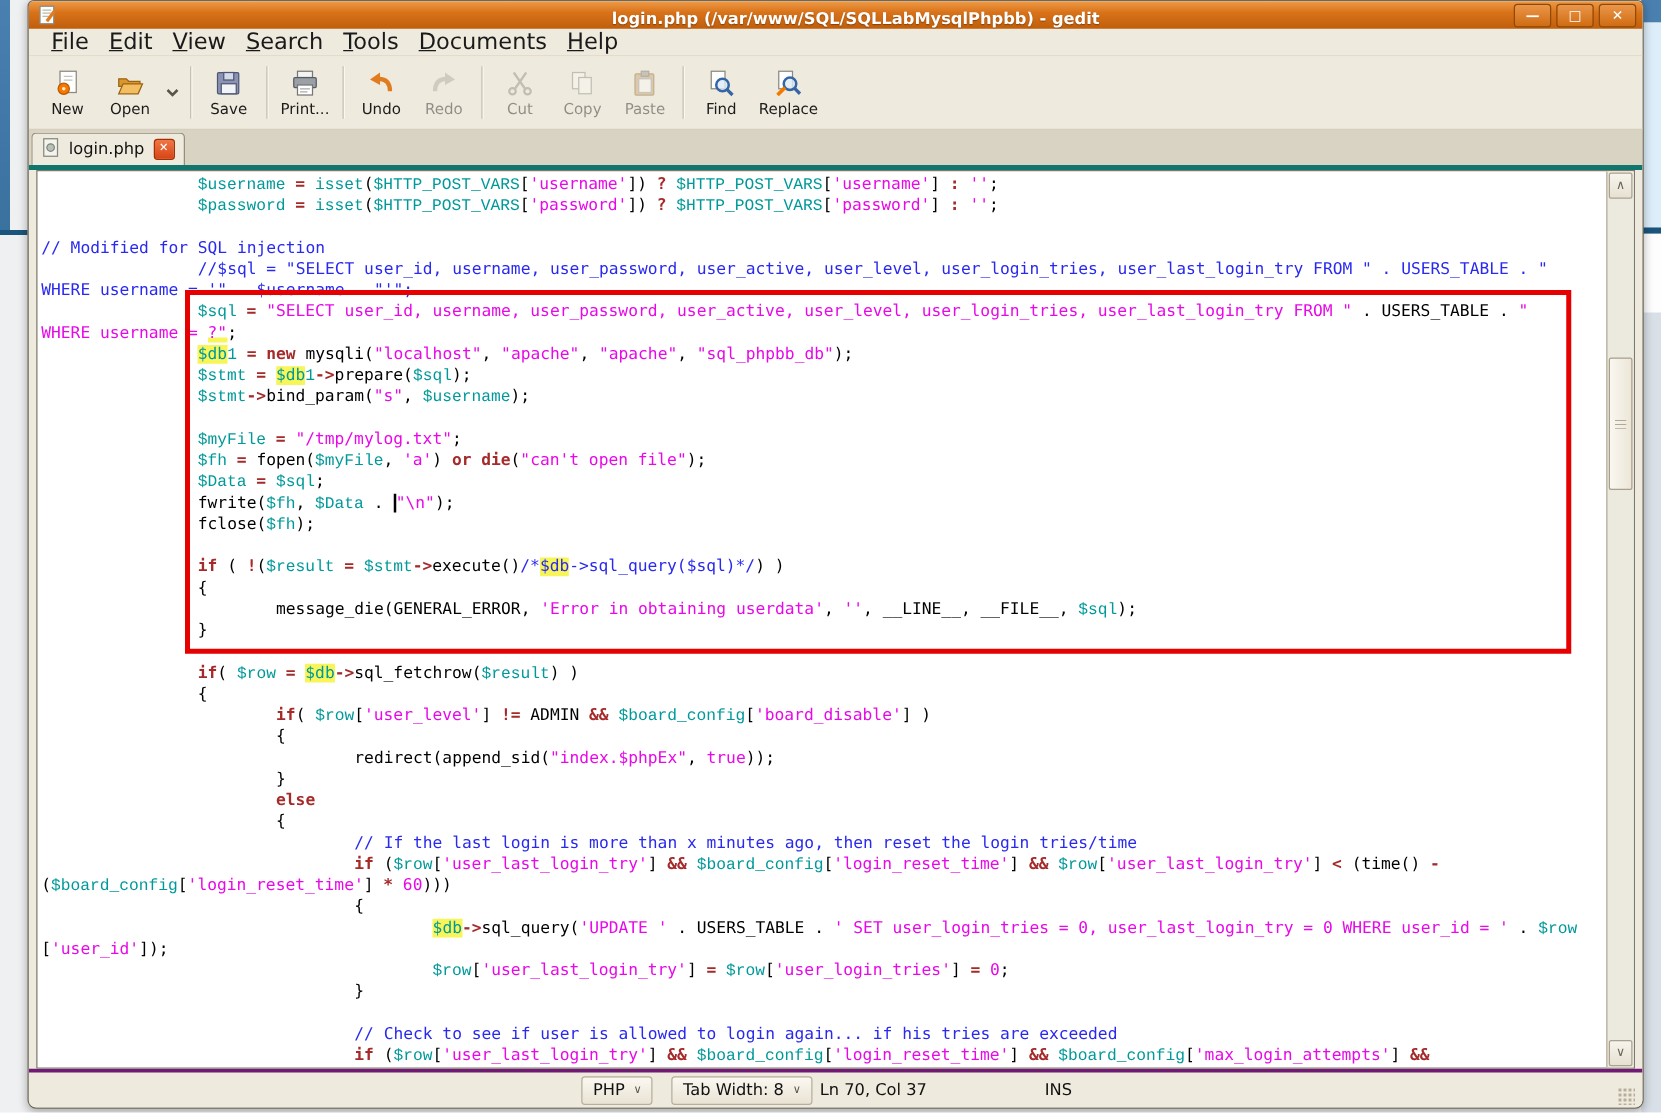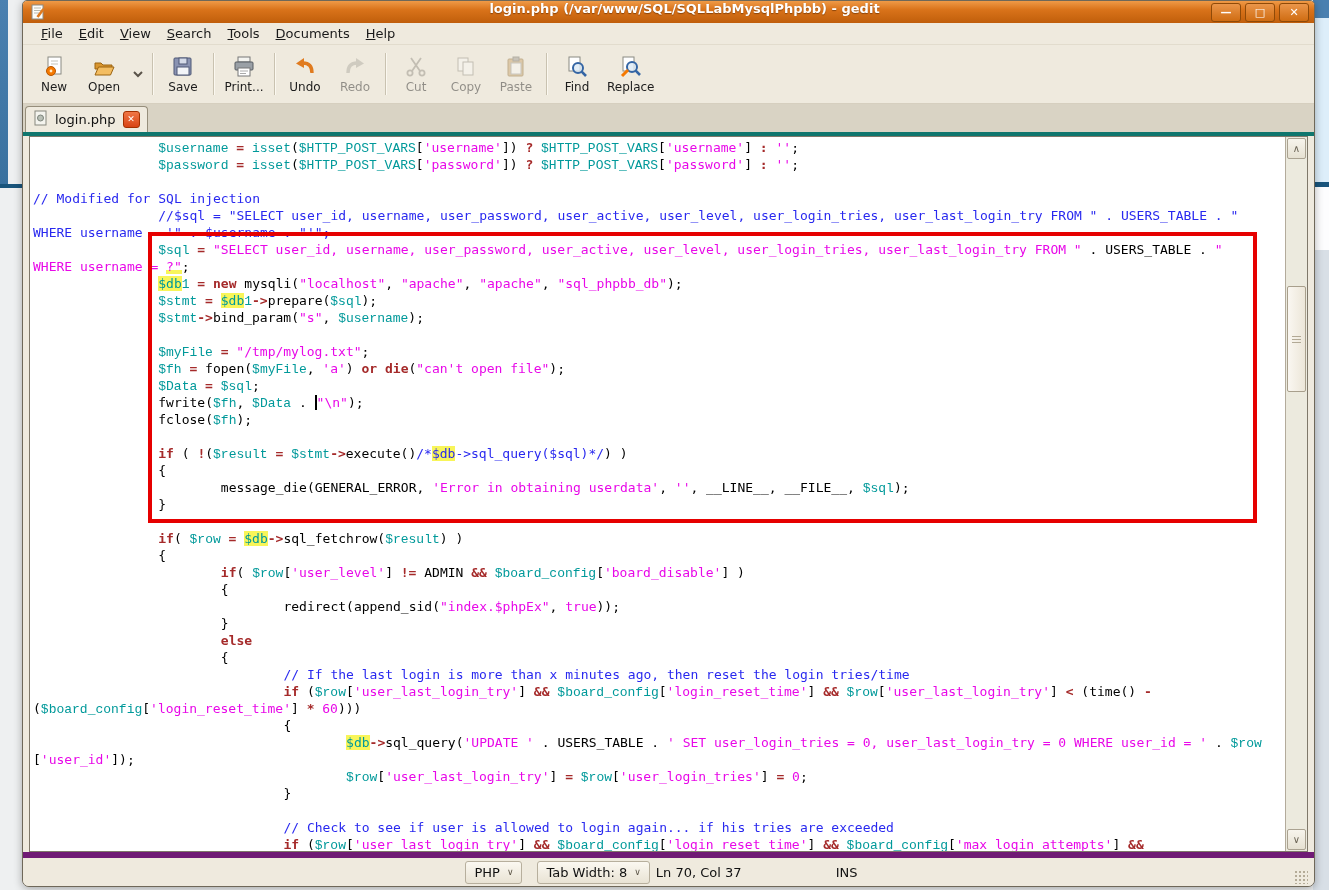--- a/index.html
+++ b/index.html
@@ -18,32 +18,32 @@
 
   
   #window{position:absolute;left:22px;top:0;width:1291px;height:885px;
     border:1px solid #6f6859;border-radius:5px 5px 7px 7px;overflow:hidden;
     background:#efeade;box-shadow:0 2px 8px rgba(0,0,0,.30);
     display:flex;flex-direction:column;}
 
   
   #titlebar{height:22px;flex:0 0 22px;position:relative;
     background:linear-gradient(180deg,#ef9a47 0%,#d9731a 40%,#c05e0b 100%);
-    display:flex;align-items:flex-start;padding-left:32px;}
+    display:flex;align-items:flex-end;padding-left:32px;}
   #titlebar .app-icon{position:absolute;left:7px;top:3px;width:16px;height:16px;}
   #title-text{flex:1;text-align:center;color:#fff;font-weight:bold;font-size:13px;
     text-shadow:0 1px 1px rgba(90,40,0,.6);white-space:nowrap;overflow:hidden;}
   #win-buttons{position:absolute;right:5px;top:2px;display:flex;gap:4px;}
   .win-btn{width:28px;height:17px;border:1px solid #8f4a08;border-radius:3px;
     background:linear-gradient(180deg,#eb964a,#cf6c12);color:#fff;font-size:11px;
     font-weight:bold;display:flex;align-items:center;justify-content:center;line-height:1;}
 
   
   #menubar{height:21px;flex:0 0 21px;background:#efeade;display:flex;align-items:center;
-    padding-left:10px;font-size:13px;color:#1a1a1a;border-bottom:1px solid #e2dccd;}
+    padding-left:10px;font-size:18px;color:#1a1a1a;border-bottom:1px solid #e2dccd;}
   .menu-item{padding:2px 8px;}
   .menu-item u{text-decoration:underline;}
 
   
   #toolbar{height:54px;flex:0 0 54px;background:#efeade;display:flex;align-items:center;
     padding:2px 4px 2px 6px;border-bottom:1px solid #d6cfbf;}
   .tb-btn{display:flex;flex-direction:column;align-items:center;justify-content:center;
     min-width:40px;padding:2px 5px;font-size:12px;color:#1c1c1c;}
   .tb-btn .tb-icon{height:25px;display:flex;align-items:center;justify-content:center;}
   .tb-btn.narrow{min-width:16px;padding:2px 1px;}
@@ -84,21 +84,21 @@
     display:flex;align-items:center;justify-content:center;line-height:1;}
   .sb-btn.up{top:1px;}
   .sb-btn.down{bottom:1px;}
   #sb-thumb{position:absolute;left:1px;right:1px;top:149px;height:104px;
     background:linear-gradient(90deg,#faf7f1,#ece6d8);border:1px solid #a89f8c;border-radius:2px;
     display:flex;align-items:center;justify-content:center;}
   #sb-thumb .grip{width:9px;height:7px;
     background:repeating-linear-gradient(180deg,#b2a995 0,#b2a995 1px,transparent 1px,transparent 3px);}
 
   
-  #statusbar{height:28px;flex:0 0 28px;background:#efeade;border-top:6px solid #701a75;
+  #statusbar{height:28px;flex:0 0 28px;background:#efeade;border-top:3px solid #701a75;
     display:flex;align-items:center;font-size:13px;color:#111;padding:0 6px;}
   .combo{display:flex;align-items:center;gap:7px;height:21px;padding:0 8px;
     border:1px solid #b7af9d;border-radius:3px;background:linear-gradient(180deg,#fbf8f1,#e9e3d4);}
   .combo .chev{font-size:9px;color:#5c5546;}
   #combo-lang{margin-left:auto;}
   #combo-tab{margin-left:15px;}
   #status-pos{margin-left:6px;width:150px;}
   #status-mode{margin-left:30px;}
   #resize-grip{margin-left:auto;width:14px;height:14px;align-self:flex-end;margin-bottom:2px;
     background-image:radial-gradient(#b4ab97 1.1px,transparent 1.3px);background-size:4px 4px;}

